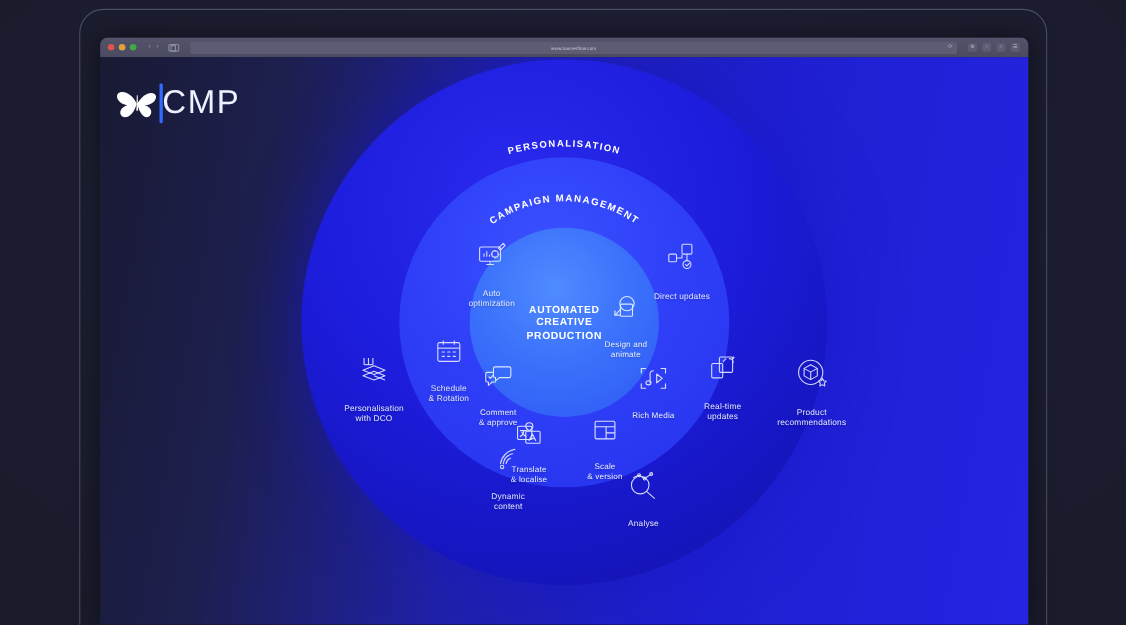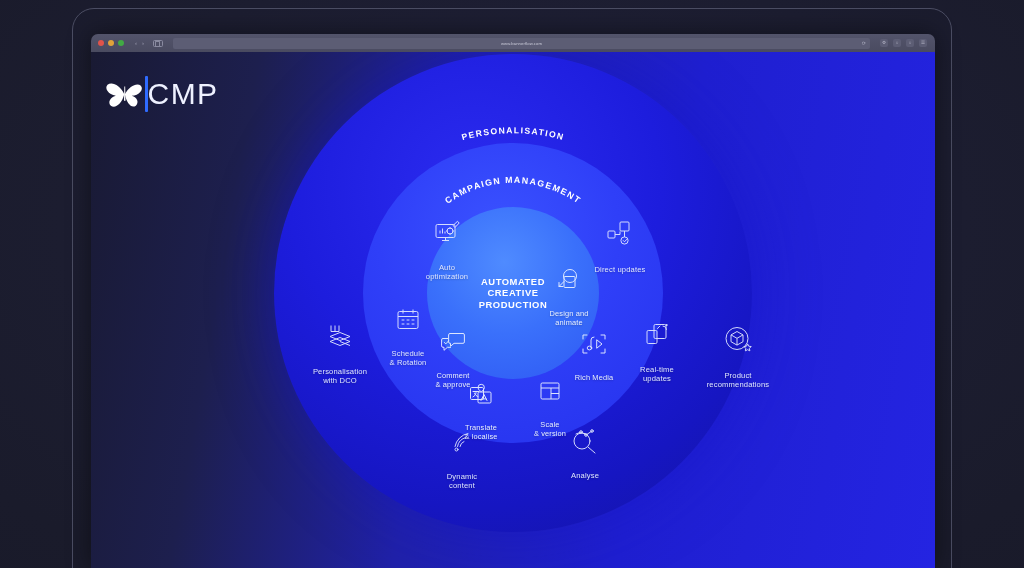--- a/index.html
+++ b/index.html
@@ -202,21 +202,21 @@
               <rect x="3" y="4" width="20" height="17" rx="1.6"></rect>
               <path d="M3 9 h20"></path>
               <path d="M8 2 v4 M18 2 v4"></path>
               <path d="M7 12.5 h2 M12 12.5 h2 M17 12.5 h2 M7 16.5 h2 M12 16.5 h2 M17 16.5 h2" stroke-linecap="round"></path>
             </g>
           </svg>
           <div class="lbl" style="white-space:pre-line">Schedule
 &amp; Rotation</div>
         </div>
 
-        <div class="node" style="left:188px; top:406px;justify-content:space-between;">
+        <div class="node" style="left:188px; top:381px;justify-content:space-between;">
           <svg class="ic" width="26" height="24" viewBox="0 0 26 24">
             <g fill="none" stroke="#e3e9ff" stroke-width="1" stroke-linecap="round">
               <path d="M19 3 A 16 16 0 0 0 6 16"></path>
               <path d="M17 7 A 11 11 0 0 0 8.5 16"></path>
               <path d="M15 11 A 6.5 6.5 0 0 0 11 16"></path>
               <circle cx="7.5" cy="19" r="1.5"></circle>
             </g>
           </svg>
           <div class="lbl" style="white-space:pre-line">Dynamic
 content</div>

